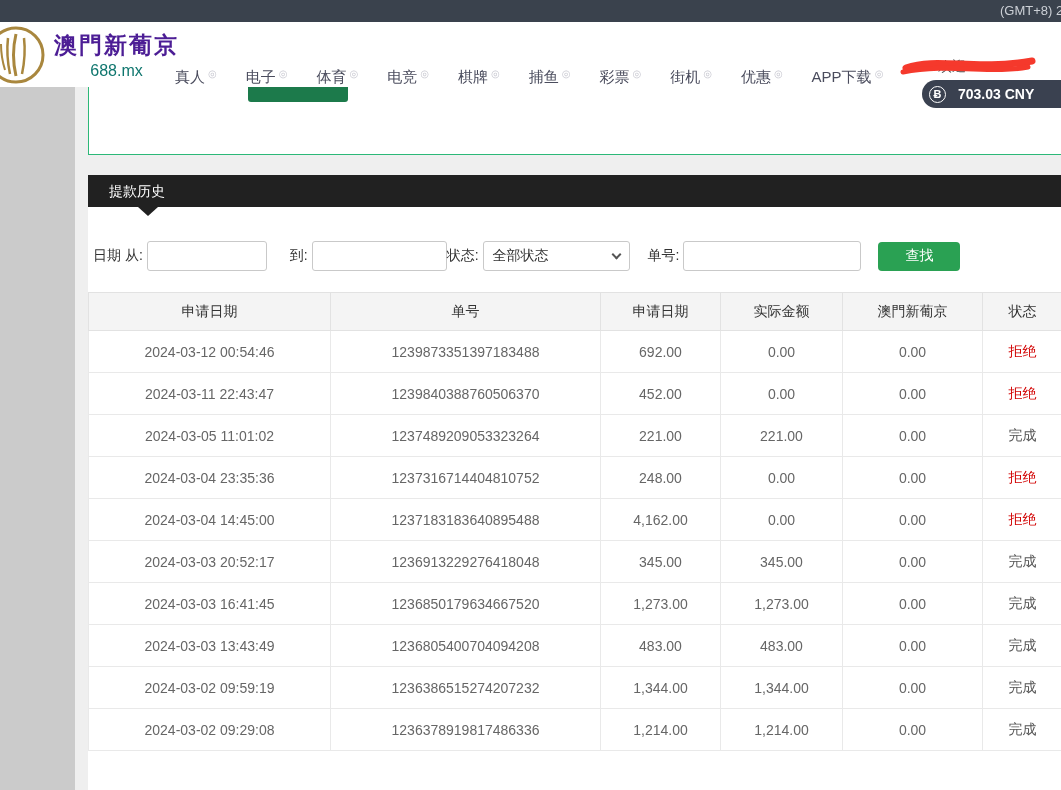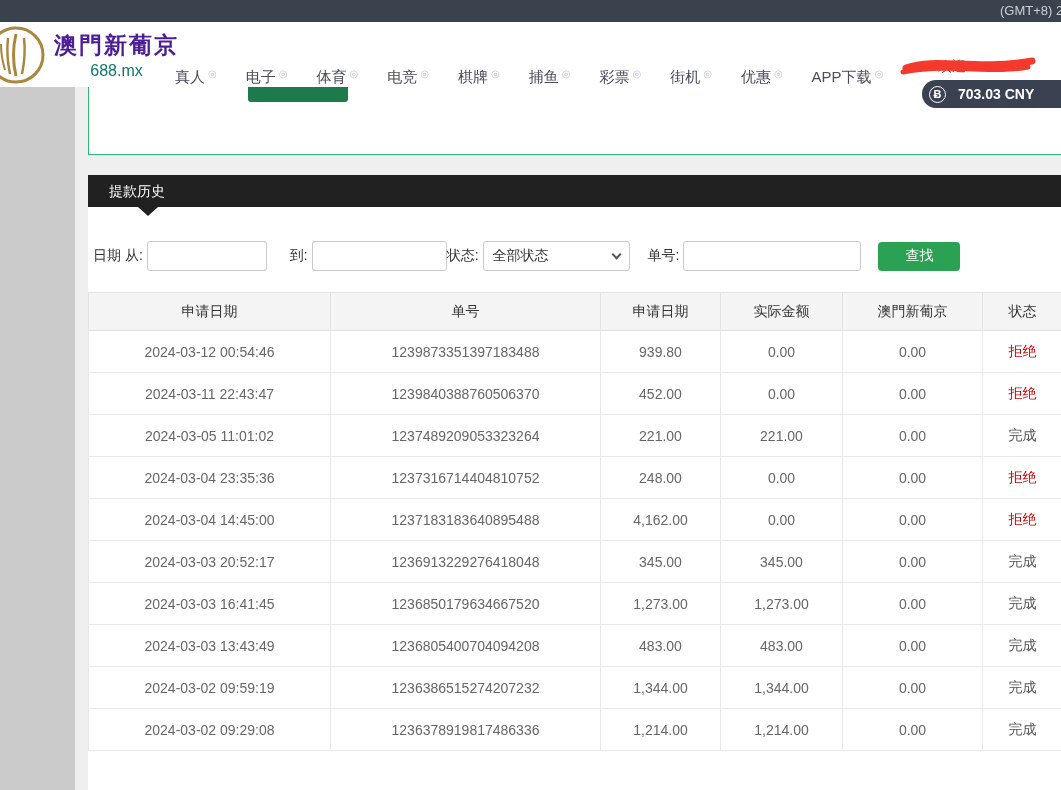--- a/index.html
+++ b/index.html
@@ -119,21 +119,21 @@
           <th>申请日期</th>
           <th>实际金额</th>
           <th>澳門新葡京</th>
           <th>状态</th>
         </tr>
       </thead>
       <tbody>
   <tr>
     <td>2024-03-12 00:54:46</td>
     <td>1239873351397183488</td>
-    <td>939.80</td>
+    <td>692.00</td>
     <td>0.00</td>
     <td>0.00</td>
     <td style="color: rgb(209, 0, 0);">拒绝</td>
   </tr>
 
   <tr>
     <td>2024-03-11 22:43:47</td>
     <td>1239840388760506370</td>
     <td>452.00</td>
     <td>0.00</td>

